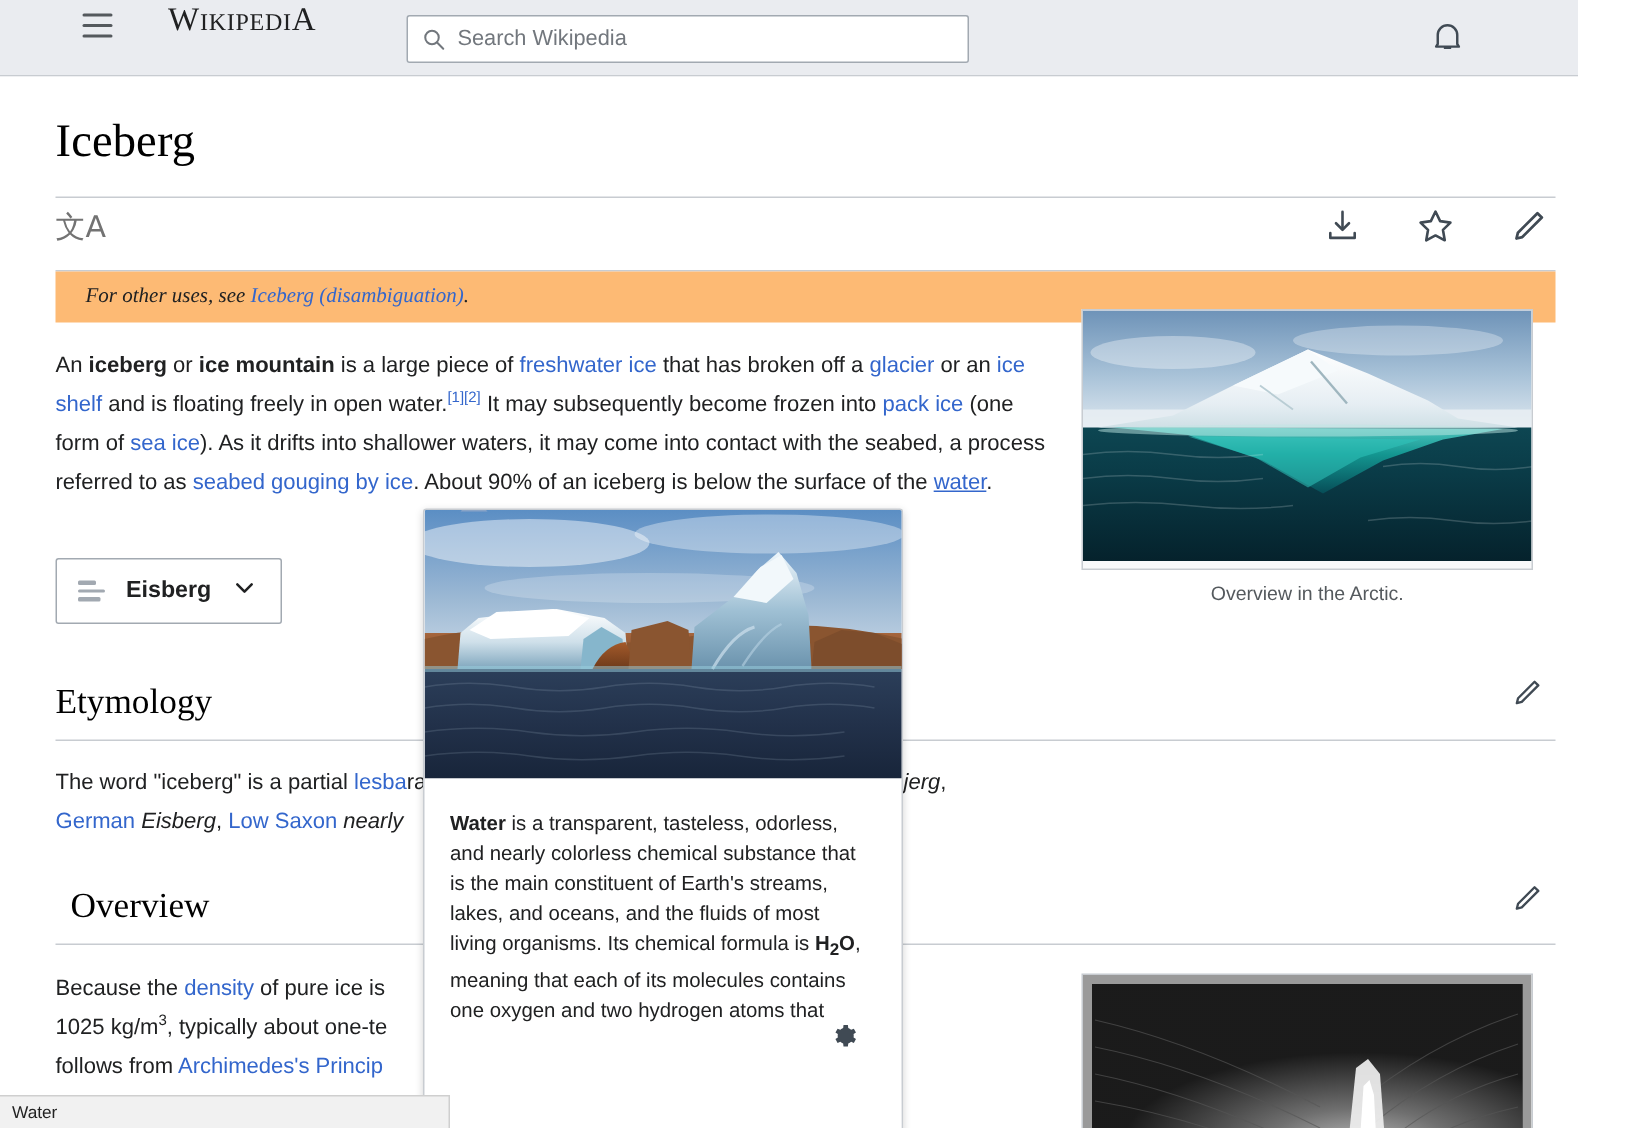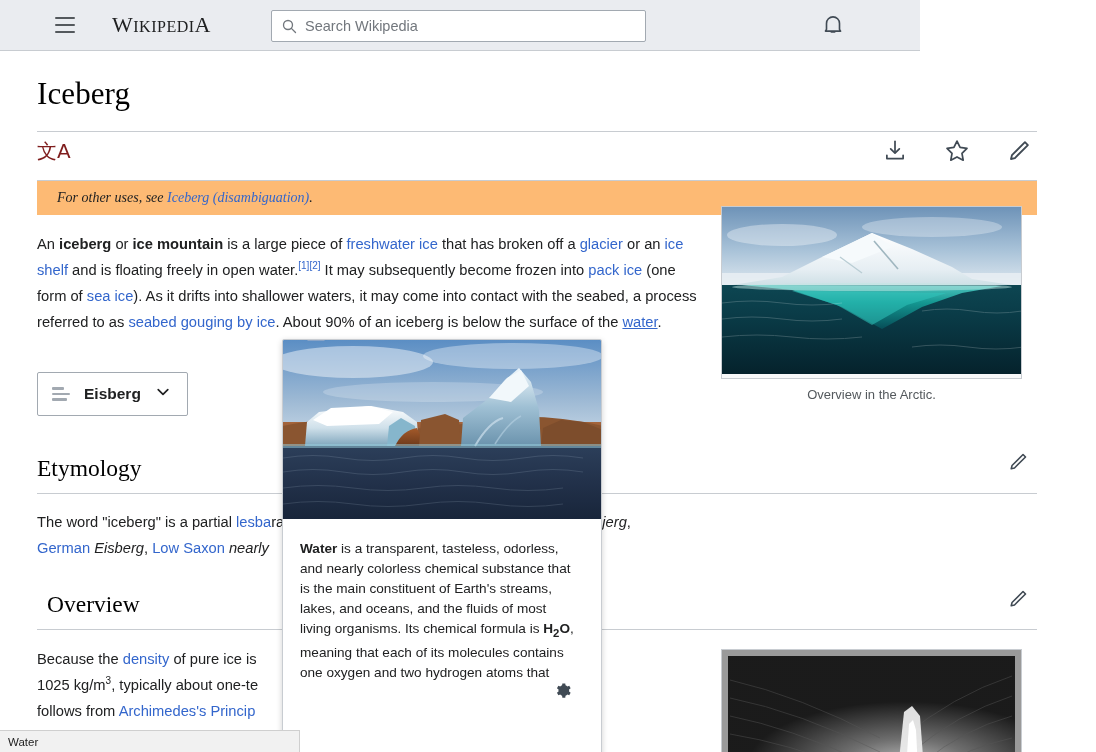--- a/index.html
+++ b/index.html
@@ -8,24 +8,24 @@
     width: 1096px; height: 752px;
     overflow: hidden;
     background: #fff;
     font-family: "Liberation Sans", sans-serif;
     -webkit-font-smoothing: antialiased;
   }
 
   
   #topbar {
     position: absolute; top: 0; left: 0;
-    width: 920px; height: 51px;
+    width: 1052px; height: 51px;
     background: #eaecf0;
     border-bottom: 1px solid #c8ccd1;
-    display: flex; align-items: center;
+    display: flex; align-items: flex-start;
   }
   #hamburger {
     width: 34px; height: 34px;
     margin-left: 48px;
     display: flex; flex-direction: column;
     justify-content: center; align-items: center; gap: 5px;
     cursor: pointer; border-radius: 2px;
   }
   #hamburger span { display: block; width: 20px; height: 2px; background: #54595d; border-radius: 1px; }
 
@@ -74,21 +74,21 @@
     font-size: 31px; font-weight: normal; color: #000;
     margin: 24px 0 0 0; line-height: 1.2;
     letter-spacing: .1px;
   }
 
   #title-rule { margin-top: 19px; border-top: 1px solid #c8ccd1; width: 1000px; }
 
   #toolrow { position: relative; height: 48px; }
   #lang-btn {
     position: absolute; left: 0; top: 9px;
-    font-size: 20px; color: #7f1d1d; cursor: pointer;
+    font-size: 20px; color: #737373; cursor: pointer;
     font-family: "DejaVu Sans", sans-serif;
     line-height: 1;
   }
   .tool-icon { position: absolute; top: 6px; cursor: pointer; width: 26px; height: 26px; }
   #tool-download { left: 845px; }
   #tool-star { left: 907px; }
   #tool-edit { left: 969px; }
 
   #toolrow-rule { border-top: 1px solid #c8ccd1; width: 1000px; }
 

